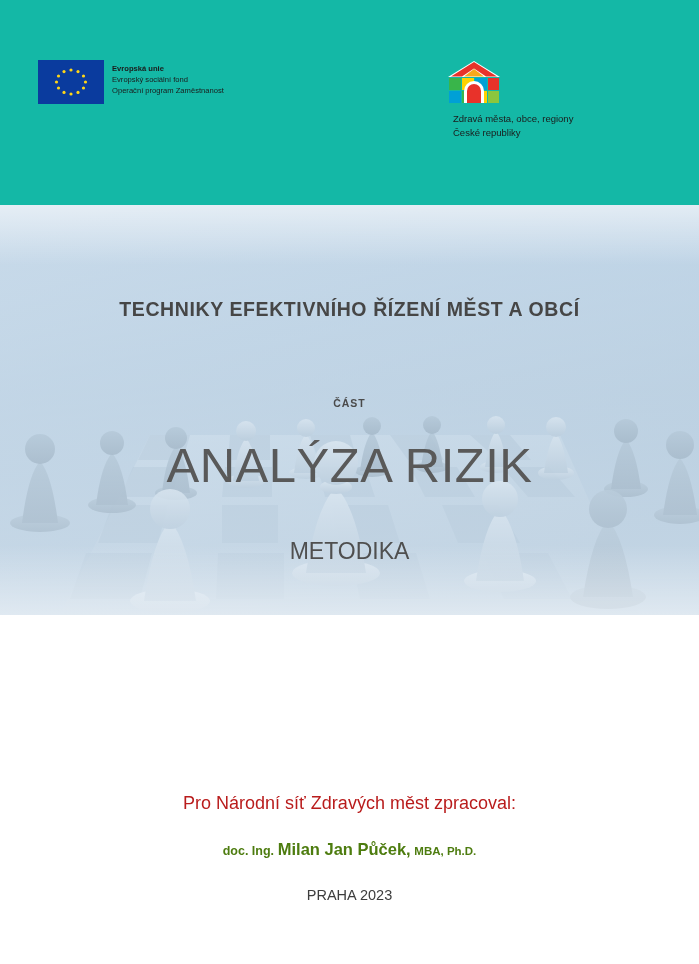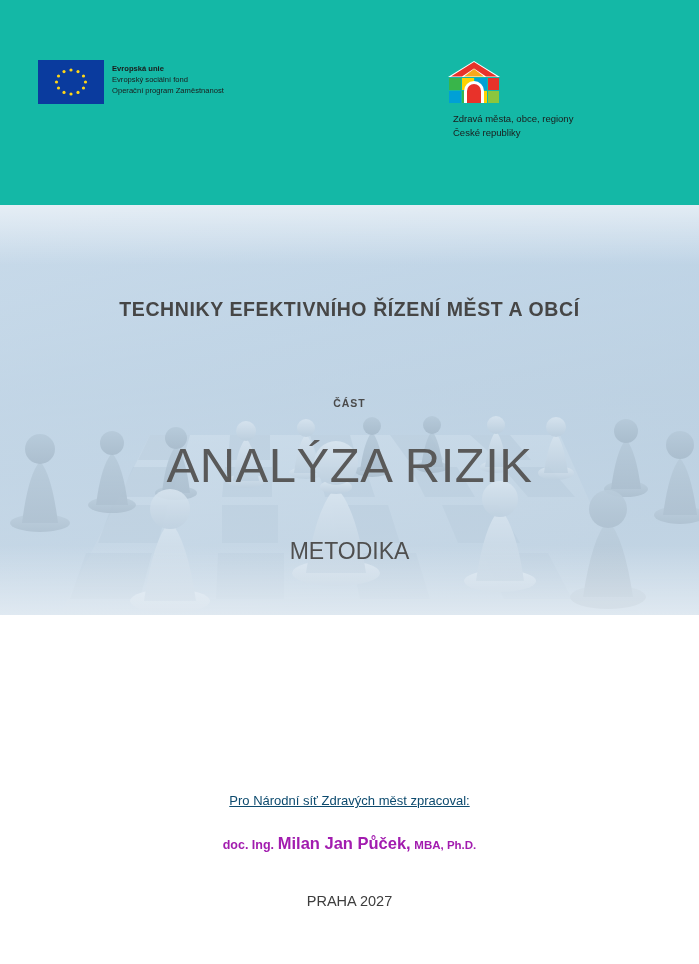--- a/index.html
+++ b/index.html
@@ -149,29 +149,28 @@
 
   
   .credits {
     position: absolute;
     left: 0;
     right: 0;
     top: 793px;
     text-align: center;
   }
   .credit-line1 {
-    font-size: 13px;
-    color: #0c4a6e;
+    font-size: 18px;
+    color: #b91c1c;
     margin-bottom: 26px;
-    text-decoration: underline;
   }
   .credit-author {
     font-size: 13px;
-    color: #a21caf;
-    margin-bottom: 40px;
+    color: #4d7c0f;
+    margin-bottom: 28px;
   }
   .credit-author .nm1 { font-weight: bold; font-size: 12.5px; }
   .credit-author .nm2 { font-weight: bold; font-size: 16.5px; }
   .credit-author .nm3 { font-weight: bold; font-size: 11.5px; }
   .credit-place {
     font-size: 14.5px;
     color: #3d3d3d;
   }
 </style>
 </head>
@@ -368,14 +367,14 @@
   </div>
 </div>
 
 <div class="credits">
   <div class="credit-line1">Pro Národní síť Zdravých měst zpracoval:</div>
   <div class="credit-author">
     <span class="nm1">doc. Ing.</span>
     <span class="nm2">Milan Jan Půček,</span>
     <span class="nm3">MBA, Ph.D.</span>
   </div>
-  <div class="credit-place">PRAHA 2027</div>
+  <div class="credit-place">PRAHA 2023</div>
 </div>
 
 </body></html>

